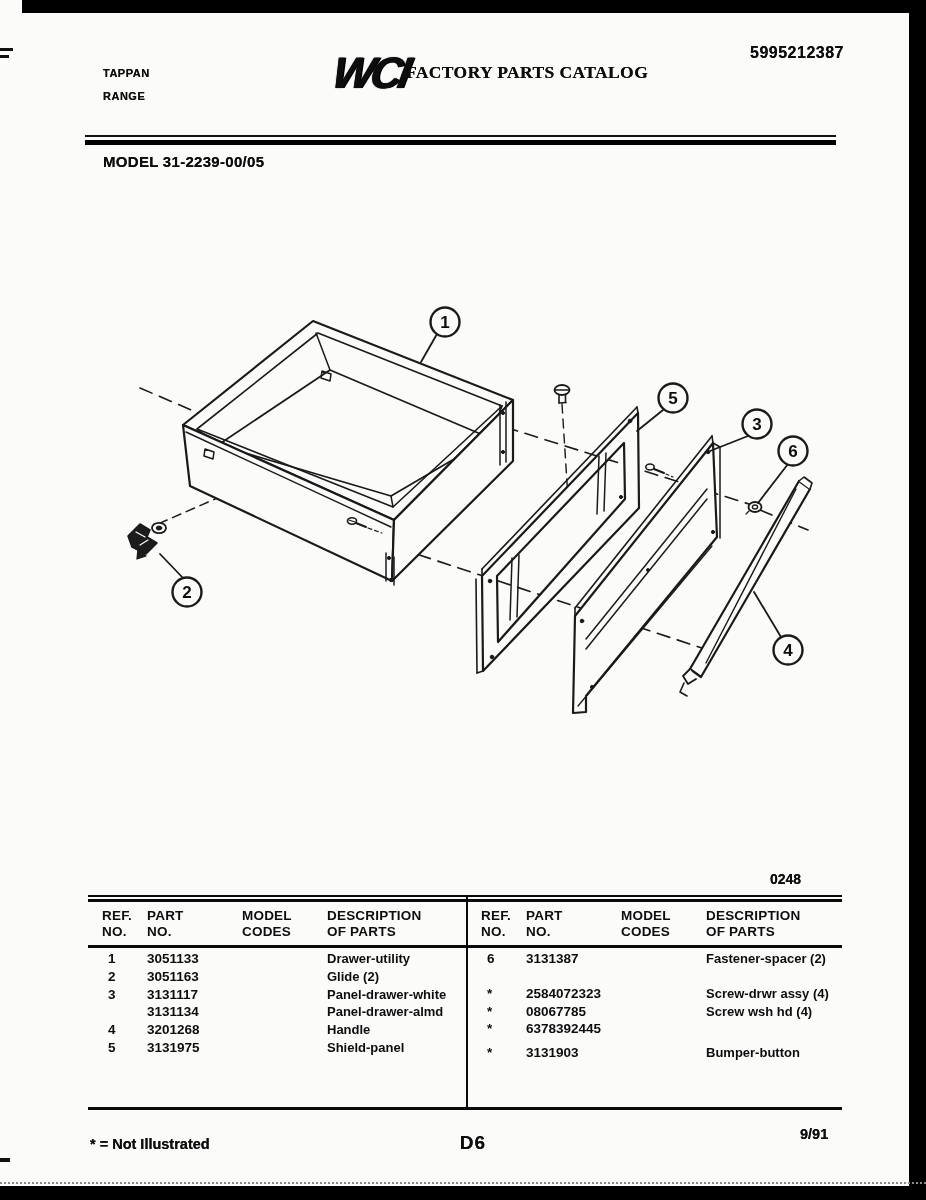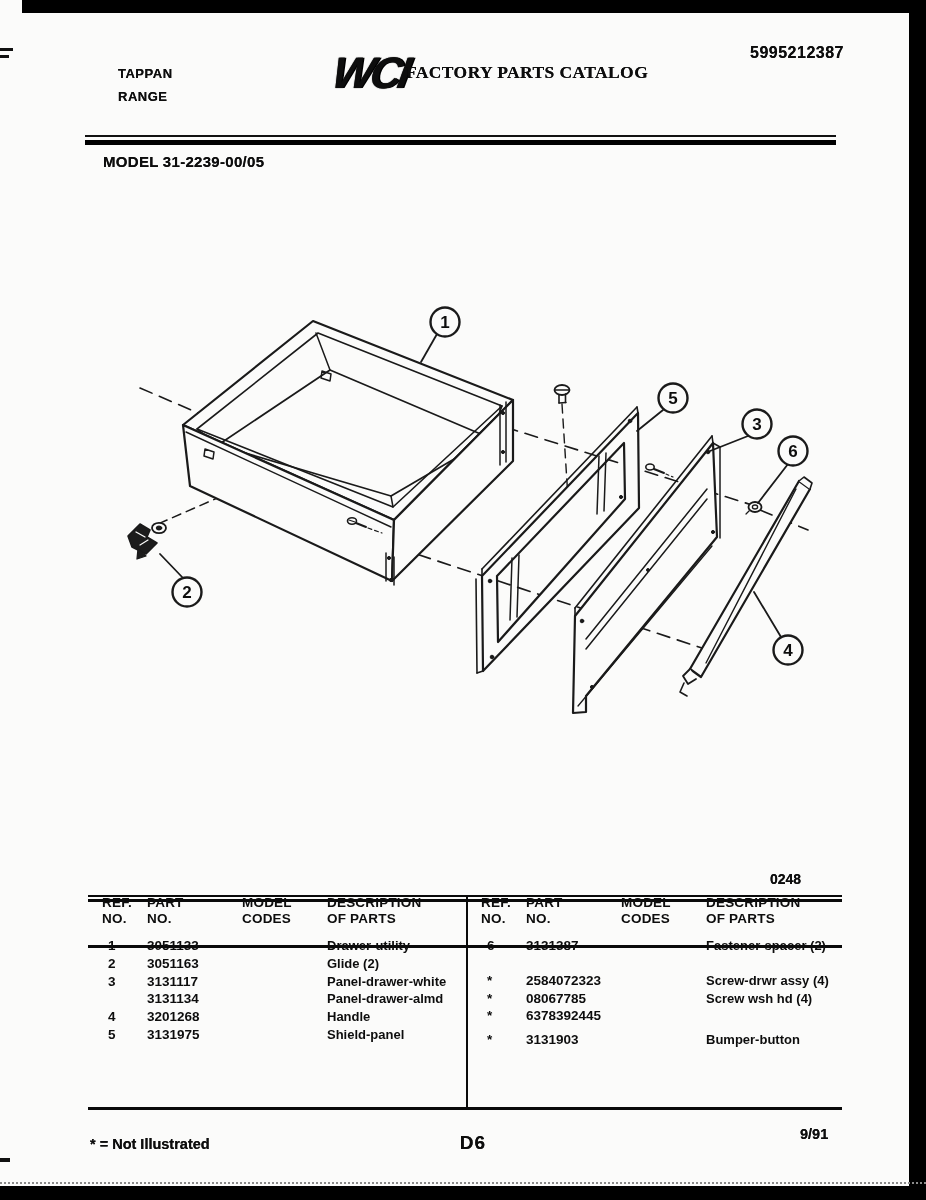--- a/index.html
+++ b/index.html
@@ -1,40 +1,40 @@
 <!DOCTYPE html>
 <html><head>
 <meta charset="utf-8">
 <style>
   html,body{margin:0;padding:0;background:#777;}
   .page{position:relative;width:926px;height:1200px;background:#fbfbfa;overflow:hidden;
         font-family:"Liberation Sans",sans-serif;color:#0d0d0d;}
   .page *{box-sizing:border-box;}
   .bar{position:absolute;background:#000;}
   .txt{position:absolute;font-weight:bold;text-shadow:0 0 .6px rgba(0,0,0,.85);}
-  .brand{left:118px;top:62px;font-size:13px;letter-spacing:.5px;line-height:23px;white-space:pre-line;}
+  .brand{left:103px;top:62px;font-size:11px;letter-spacing:.5px;line-height:23px;white-space:pre-line;}
   .logo{left:333px;top:48px;font-size:44px;font-style:italic;font-weight:bold;
         letter-spacing:-4px;transform:skewX(-10deg);text-shadow:1.5px 0 0 #000,0 0 1px #000;}
   .cattitle{left:406px;top:62px;font-size:17.5px;letter-spacing:.4px;font-family:Liberation Serif, serif;}
   .pubnum{left:750px;top:44px;font-size:16px;letter-spacing:.5px;text-align:right;}
   .rule-thin{position:absolute;left:85px;width:751px;height:2px;background:#111;}
   .rule-thick{position:absolute;left:85px;width:751px;height:5px;background:#000;}
   .model{left:103px;top:153px;font-size:15px;letter-spacing:.3px;}
   .figcode{left:770px;top:859px;font-size:14px;margin-top:12px;}
   svg.diagram{position:absolute;left:0;top:0;}
 
   
   .ptable{position:absolute;left:88px;top:895px;width:754px;height:214px;font-weight:bold;}
   .hline{position:absolute;left:0;width:754px;background:#0a0a0a;}
   .vline{position:absolute;top:0;height:214px;width:2px;background:#0a0a0a;left:378px;}
   .half{position:absolute;top:0;width:377px;height:214px;}
   .half.left{left:0;}
   .half.right{left:379px;width:375px;}
   .thead,.tr{display:grid;grid-template-columns:45px 95px 85px 1fr;padding-left:14px;padding-right:4px;}
-  .thead{font-size:13.5px;line-height:16px;}
+  .thead{margin-top:13px;font-size:13.5px;line-height:16px;}
   .thead span{white-space:pre-line;letter-spacing:.2px;}
   .tbody{margin-top:10px;}
   .tr{font-size:13.5px;line-height:17.8px;}
   .tr span:nth-child(4){white-space:pre-line;font-size:13px;}
   .tr span:nth-child(1){padding-left:6px;}
 
   .footer-note{left:90px;top:1136px;font-size:14.5px;}
   .footer-page{left:440px;top:1132px;width:66px;text-align:center;font-size:19px;letter-spacing:1px;}
   .footer-date{left:800px;top:1126px;font-size:14.5px;}
   .speck{position:absolute;background:#111;}

